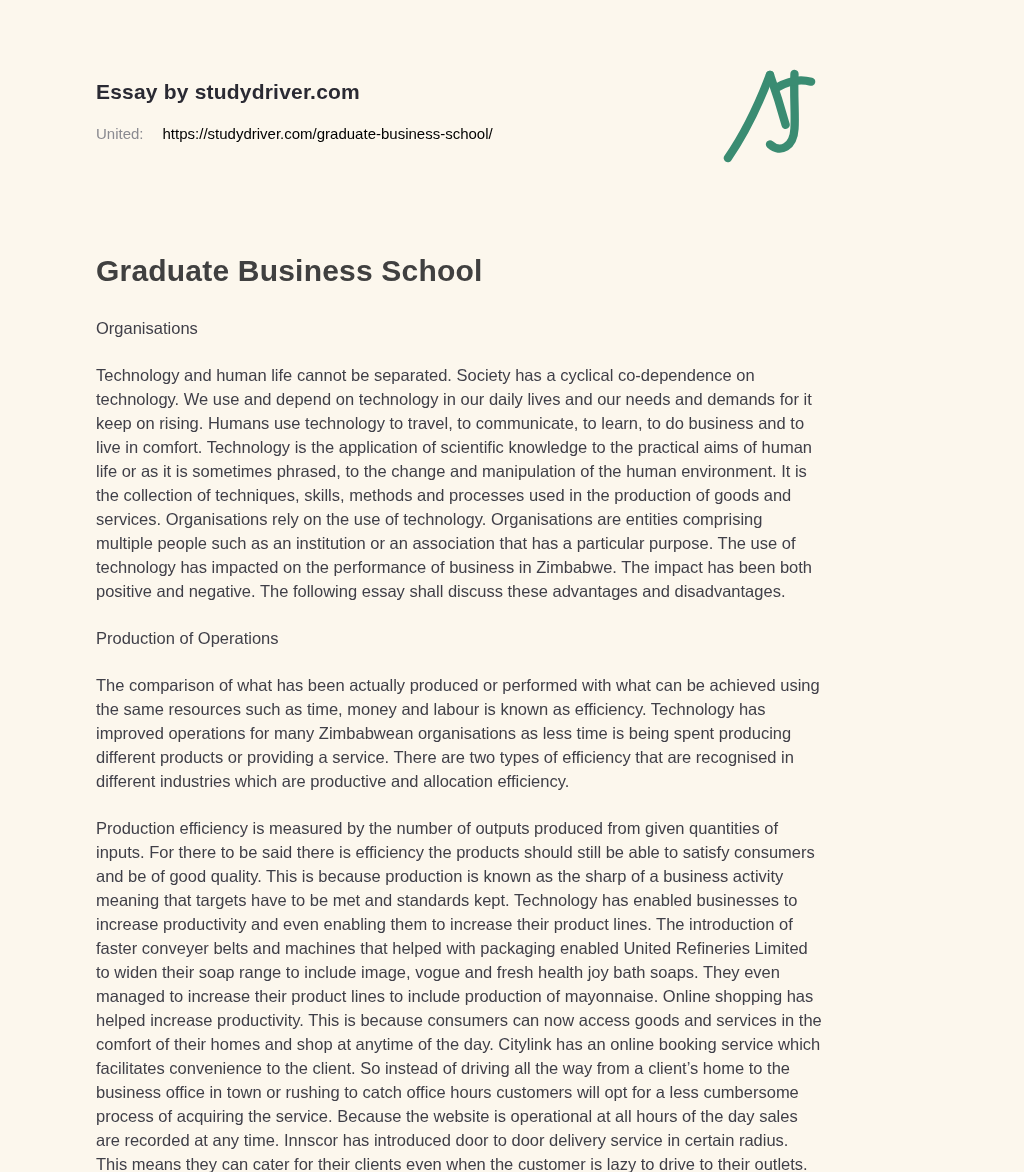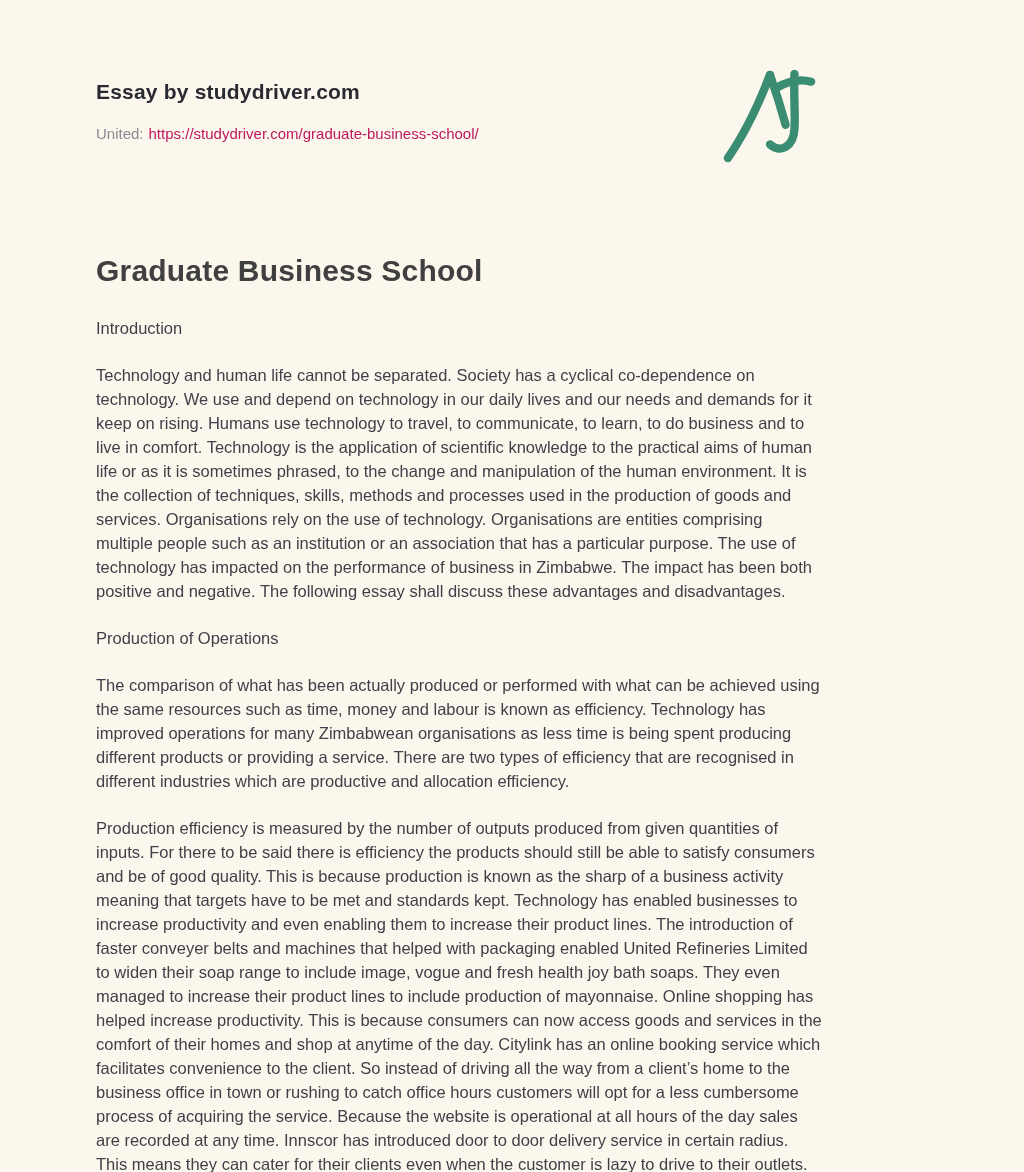--- a/index.html
+++ b/index.html
@@ -22,23 +22,23 @@
     color: #2a2a33;
     letter-spacing: .2px;
     margin: 0 0 21px 0;
   }
   .source-line {
     font-size: 15px;
     color: #8a8a90;
     margin: 0;
   }
   .source-link {
-    color: #be185d;
+    color: #000000;
     text-decoration: none;
-    margin-left: 5px;
+    margin-left: 19px;
     cursor: pointer;
   }
   .logo {
     position: absolute;
     top: 66px;
     right: 100px;
     width: 98px;
     height: 98px;
   }
   .title {
@@ -74,20 +74,20 @@
         <path d="M76 8 C 75 30 77 50 76 64 C 75 82 62 90 51 80" stroke="#3a8c72" stroke-width="8.5" stroke-linecap="round"></path>
 
         <path d="M58 22 C 70 15 82 13 93 16" stroke="#3a8c72" stroke-width="8.5" stroke-linecap="round"></path>
       </svg>
     </div>
   </header>
 
   <main>
     <h1 class="title">Graduate Business School</h1>
 
-    <p class="para">Introduction</p>
+    <p class="para">Organisations</p>
     <p class="para">Technology and human life cannot be separated. Society has a cyclical co-dependence on technology. We use and depend on technology in our daily lives and our needs and demands for it keep on rising. Humans use technology to travel, to communicate, to learn, to do business and to live in comfort. Technology is the application of scientific knowledge to the practical aims of human life or as it is sometimes phrased, to the change and manipulation of the human environment. It is the collection of techniques, skills, methods and processes used in the production of goods and services. Organisations rely on the use of technology. Organisations are entities comprising multiple people such as an institution or an association that has a particular purpose. The use of technology has impacted on the performance of business in Zimbabwe. The impact has been both positive and negative. The following essay shall discuss these advantages and disadvantages.</p>
     <p class="para">Production of Operations</p>
     <p class="para">The comparison of what has been actually produced or performed with what can be achieved using the same resources such as time, money and labour is known as efficiency. Technology has improved operations for many Zimbabwean organisations as less time is being spent producing different products or providing a service. There are two types of efficiency that are recognised in different industries which are productive and allocation efficiency.</p>
     <p class="para">Production efficiency is measured by the number of outputs produced from given quantities of inputs. For there to be said there is efficiency the products should still be able to satisfy consumers and be of good quality. This is because production is known as the sharp of a business activity meaning that targets have to be met and standards kept. Technology has enabled businesses to increase productivity and even enabling them to increase their product lines. The introduction of faster conveyer belts and machines that helped with packaging enabled United Refineries Limited to widen their soap range to include image, vogue and fresh health joy bath soaps. They even managed to increase their product lines to include production of mayonnaise. Online shopping has helped increase productivity. This is because consumers can now access goods and services in the comfort of their homes and shop at anytime of the day. Citylink has an online booking service which facilitates convenience to the client. So instead of driving all the way from a client’s home to the business office in town or rushing to catch office hours customers will opt for a less cumbersome process of acquiring the service. Because the website is operational at all hours of the day sales are recorded at any time. Innscor has introduced door to door delivery service in certain radius. This means they can cater for their clients even when the customer is lazy to drive to their outlets.</p>
   </main>
 
 </div>
 
 </body></html>

